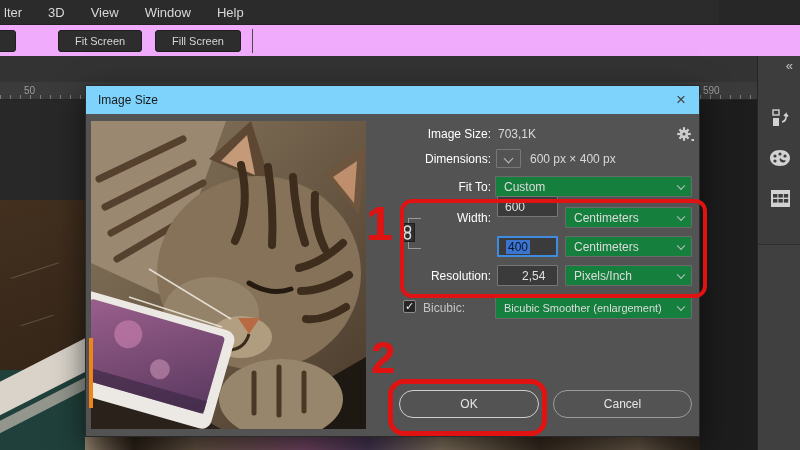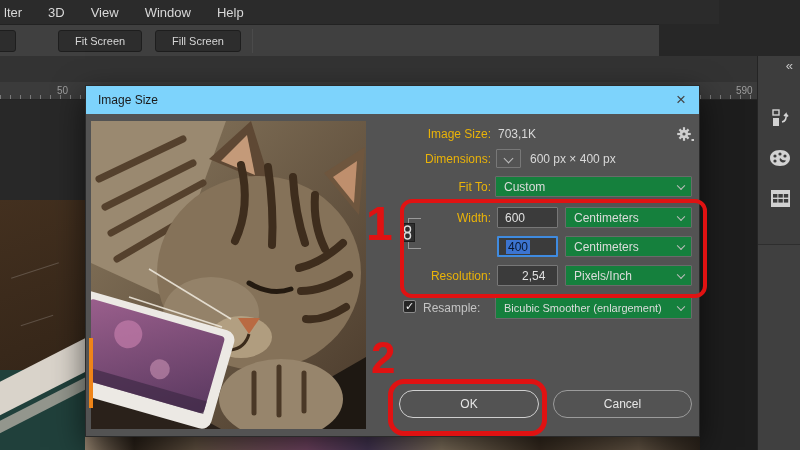--- a/index.html
+++ b/index.html
@@ -7,33 +7,33 @@
   #screen {
     position:relative; width:800px; height:450px; overflow:hidden;
     font-family:"Liberation Sans", sans-serif; background:#272727;
     -webkit-font-smoothing:antialiased;
   }
   
   .menubar { position:absolute; left:0; top:0; width:719px; height:24px;
     background:#2b2b2b; display:flex; align-items:center; gap:26px; padding-left:4px; }
   .menubar span { color:#d8d8d8; font-size:13px; cursor:default; }
   
-  .optionsbar { position:absolute; left:0; top:24px; width:659px; height:32px;
-    background:#404040; border-top:1px solid #222; }
+  .optionsbar { position:absolute; left:0; top:24px; width:800px; height:32px;
+    background:#f0abfc; border-top:1px solid #222; }
   .opt-btn { position:absolute; top:5px; height:22px; background:#2d2d2d;
     border:1px solid #1e1e1e; border-radius:3px; color:#d6d6d6; font-size:11px;
     display:flex; align-items:center; justify-content:center; padding:0 16px; }
   .opt-sep { position:absolute; left:252px; top:4px; width:1px; height:24px; background:#4b4b4b; }
   
   .canvas-top { position:absolute; left:0; top:56px; width:757px; height:26px; background:#333; }
   .ruler { position:absolute; left:0; top:82px; width:757px; height:18px; background:#3b3b3b;
     border-bottom:1px solid #252525; }
   .ruler::before { content:""; position:absolute; left:0; right:0; bottom:0; height:4px;
     background:repeating-linear-gradient(90deg,#7a7a7a 0 1px,transparent 1px 10px); }
-  .ruler-num { position:absolute; bottom:3px; font-size:10px; color:#9d9d9d;margin-left:33px; }
+  .ruler-num { position:absolute; bottom:3px; font-size:10px; color:#9d9d9d; }
   .canvas-mid { position:absolute; left:0; top:100px; width:757px; height:350px; background:#282828; }
   .canvas-right-dark { position:absolute; left:700px; top:100px; width:57px; height:350px; background:#1d1d1d; }
   .photo-left { position:absolute; left:0; top:200px; width:85px; height:250px;
     background:linear-gradient(160deg,#43301f 0%, #38281a 55%, #2f2216 100%); overflow:hidden; }
   .pl-teal { position:absolute; left:0; bottom:0; width:100%; height:80px; background:#20403b; }
   .pl-stripe1 { position:absolute; left:-45px; top:158px; width:190px; height:30px;
     background:#d9d3ca; transform:rotate(-27deg); }
   .pl-stripe2 { position:absolute; left:-45px; top:196px; width:190px; height:11px;
     background:#b9b3a9; opacity:.75; transform:rotate(-27deg); }
   .pl-scratch { position:absolute; left:10px; top:70px; width:50px; height:1px;
@@ -54,21 +54,21 @@
     background:#535353; box-shadow:0 10px 30px rgba(0,0,0,.6); border:1px solid #2a2a2a; }
   .dlg-title { position:absolute; left:0; top:0; width:100%; height:28px; background:#7dd3fc;
     display:flex; align-items:center; padding-left:12px; font-size:12px; color:#1a1a1a; }
   .dlg-close { position:absolute; right:4px; top:0; width:28px; height:28px;
     display:flex; align-items:center; justify-content:center; color:#444; font-size:17px; }
   .preview { position:absolute; left:5px; top:35px; width:275px; height:308px;
     background:#6e5d48; overflow:hidden; }
   .orange-bar { position:absolute; left:3px; top:252px; width:4px; height:70px;
     background:#ef8418; z-index:5; }
   .row-label { position:absolute; left:300px; width:105px; text-align:right;
-    font-size:12px; color:#eab308; }
+    font-size:12px; color:#ffffff; }
   .val-text { position:absolute; font-size:12px; color:#d9d9d9; }
   .dd { position:absolute; background:#15803d; border:1px solid #6a6a6a; border-radius:1px;
     color:#dcdcdc; font-size:12px; display:flex; align-items:center; padding:0 8px; }
   .dd .chev { position:absolute; right:7px; top:50%; width:6px; height:6px;
     border-right:1.5px solid #bdbdbd; border-bottom:1.5px solid #bdbdbd;
     transform:translateY(-70%) rotate(45deg); }
   .ipt { position:absolute; background:#3b3b3b; border:1px solid #777; border-radius:1px;
     color:#e0e0e0; font-size:12px; display:flex; align-items:center; padding:0 7px; }
   .ipt.sel-border { border:2px solid #3f8be0; }
   .sel-text { background:#3c74d0; color:#0a1830; padding:0 2px; }
@@ -284,21 +284,21 @@
     <div class="link-v"></div>
     <div class="link-h" style="top:162px;"></div>
     <div class="link-box">
       <svg width="9" height="15" viewBox="0 0 9 15">
         <rect x="1.5" y="1" width="6" height="6.5" rx="3" fill="none" stroke="#dcdcdc" stroke-width="1.4"></rect>
         <rect x="1.5" y="7.5" width="6" height="6.5" rx="3" fill="none" stroke="#dcdcdc" stroke-width="1.4"></rect>
       </svg>
     </div>
 
     <span class="row-label" style="top:125px;">Width:</span>
-    <div class="ipt" style="left:411px;top:121px;width:61px;height:21px;">
+    <div class="ipt" style="left:411px;top:110px;width:61px;height:21px;">
       <span>600</span>
     </div>
     <div class="dd" style="left:479px;top:121px;width:127px;height:21px;">
       <span>Centimeters</span>
       <span class="chev"></span>
     </div>
 
     <div class="ipt sel-border" style="left:411px;top:150px;width:61px;height:21px;">
       <span class="sel-text">400</span>
     </div>
@@ -310,21 +310,21 @@
     <span class="row-label" style="top:183px;">Resolution:</span>
     <div class="ipt" style="left:411px;top:179px;width:61px;height:21px;padding-left:24px;">
       <span>2,54</span>
     </div>
     <div class="dd" style="left:479px;top:179px;width:127px;height:21px;">
       <span>Pixels/Inch</span>
       <span class="chev"></span>
     </div>
 
     <div class="checkbox">✓</div>
-    <span class="val-text" style="left:337px;top:215px;color:#c4c4c4;">Resample:</span>
+    <span class="val-text" style="left:337px;top:215px;color:#c4c4c4;">Bicubic:</span>
     <div class="dd" style="left:409px;top:211px;width:197px;height:22px;font-size:11px;">
       <span>Bicubic Smoother (enlargement)</span>
       <span class="chev"></span>
     </div>
 
     <div class="pill-btn pill-ok">OK</div>
     <div class="pill-btn pill-cancel">Cancel</div>
   </div>
 
   <div class="anno-rect anno-rect1"></div>

